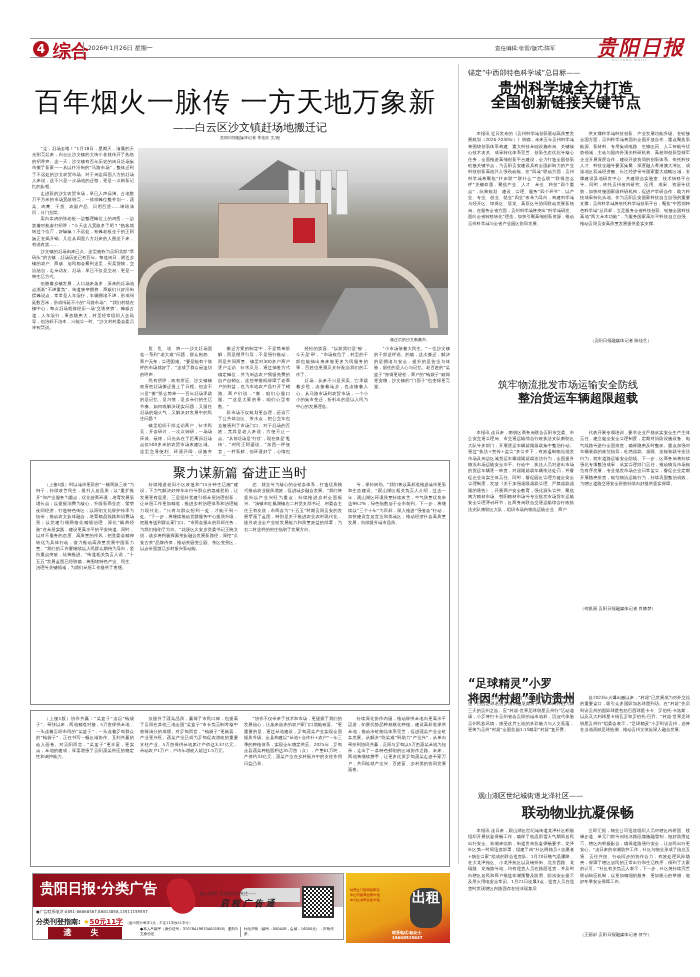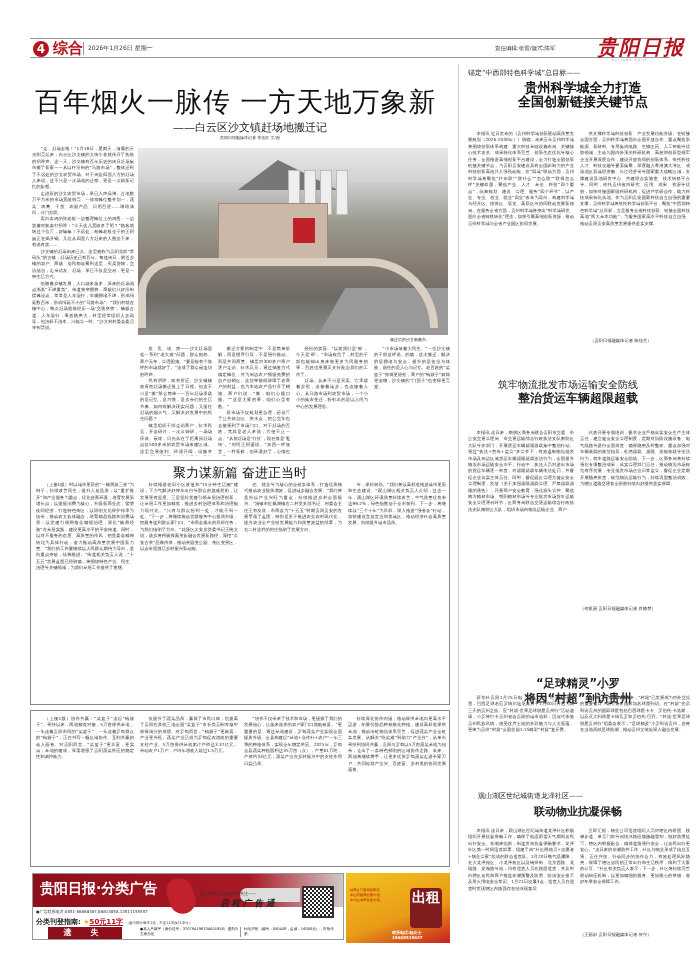--- a/index.html
+++ b/index.html
@@ -1,20 +1,20 @@
 <!DOCTYPE html>
 <html><head>
 <meta charset="utf-8">
 <style>
 *{box-sizing:border-box;margin:0;padding:0}
 body{width:700px;height:977px;background:#fff;font-family:"DejaVu Sans",sans-serif;color:#222;position:relative;overflow:hidden}
 .abs{position:absolute}
 .masthead{left:30px;top:38px;width:640px;height:20px;border-top:1px solid #999;border-bottom:1px solid #999}
 .pnum{left:33px;top:41px;width:16px;height:16px;border-radius:50%;background:#b3121e;color:#fff;font-weight:bold;font-size:12px;text-align:center;line-height:16px}
-.section{left:53px;top:39px;font-size:15px;font-weight:bold;color:#b3121e}
+.section{left:53px;top:39px;font-size:18px;font-weight:bold;color:#b3121e}
 .sep{left:83px;top:42px;width:1px;height:13px;background:#999}
 .date{left:88px;top:44px;font-size:6px;color:#333}
 .editor{left:495px;top:45px;font-size:5.5px;color:#333}
 .logo{left:597px;top:34px;font-family:"DejaVu Serif",serif;font-size:20px;color:#b3121e;font-style:italic;letter-spacing:2px;font-weight:bold}
 .logo-sub{left:612px;top:58px;font-size:3px;color:#999;letter-spacing:1px}
 .main-h{left:35px;top:84px;width:420px;font-size:27px;font-weight:400;letter-spacing:1px;color:#111;text-align:left}
 .main-sub{left:100px;top:120px;width:300px;font-family:"DejaVu Serif",serif;font-size:11px;text-align:center}
 .byline{left:150px;top:135px;width:200px;font-size:4px;text-align:center;color:#444}
 .col{font-size:4.3px;line-height:6.4px;color:#333;text-align:justify;overflow:hidden}
 .col p{text-indent:2em}
@@ -25,43 +25,43 @@
 .photo .mall{position:absolute;left:80px;top:55px;width:110px;height:60px;background:#cbb8a8;border:1px solid #a0887a}
 .photo .sign{position:absolute;left:155px;top:70px;width:22px;height:25px;background:#c0202a}
 .photo .bridge{position:absolute;left:0;top:110px;width:300px;height:70px;border:8px solid #d9cfc3;border-bottom:none;border-radius:60px 120px 0 0}
 .photo .road{position:absolute;left:190px;top:140px;width:130px;height:60px;background:#999;transform:skewX(-30deg)}
 .caption{left:390px;top:337px;font-size:4px;color:#333}
 .box{left:30px;top:460px;width:420px;height:245px;border:1px solid #888}
 .box-title{left:30px;top:464px;width:420px;text-align:center;font-size:13px;font-weight:normal;color:#111}
 .box2{left:30px;top:710px;width:420px;height:157px;border:1px solid #888}
 .vline{width:1px;background:#ccc}
 .r-kicker{left:468px;top:68px;font-family:"DejaVu Serif",serif;font-size:7px}
-.r-title{left:468px;top:81px;width:230px;text-align:center;font-size:13px;font-weight:bold;line-height:14px;color:#111}
+.r-title{left:451px;top:81px;width:230px;text-align:center;font-size:15px;font-weight:bold;line-height:14px;color:#111}
 .r2-kicker{left:468px;top:378px;width:200px;text-align:center;font-family:"DejaVu Serif",serif;font-size:10px}
 .r2-title{left:468px;top:391px;width:220px;text-align:center;font-size:12px;font-weight:bold;line-height:15px}
-.r3-title{left:468px;top:676px;width:220px;text-align:center;font-size:11.5px;font-weight:bold;line-height:15px}
+.r3-title{left:468px;top:676px;width:220px;font-size:11.5px;font-weight:bold;line-height:15px}
 .r4-kicker{left:478px;top:791px;font-family:"DejaVu Serif",serif;font-size:7px}
-.r4-title{left:468px;top:804px;width:220px;text-align:center;font-size:11px;font-weight:bold}
+.r4-title{left:468px;top:804px;width:220px;text-align:center;font-size:14px;font-weight:bold}
 .ad{left:32px;top:873px;width:312px;height:67px;border:1px solid #999}
 .ad-head{left:33px;top:874px;width:310px;height:33px;background:linear-gradient(90deg,#8e0f1b,#a91a26 70%,#d0c8c8)}
 .ad-logo{left:40px;top:880px;font-size:14px;color:#fff;font-weight:bold}
 .ad-phone{left:36px;top:909px;font-size:4px;color:#333}
 .ad-guide{left:36px;top:917px;font-size:7px;font-weight:bold;color:#222}
 .ad-price{color:#b3121e;text-decoration:underline}
 .ad-guide-note{font-size:3.5px;font-weight:normal;color:#333}
 .ad-qc-box{left:240px;top:888px;width:60px;height:14px;background:#ddd;border-radius:7px 0 0 7px}
 .ad-qc1{left:200px;top:891px;font-size:4px;color:#333}
 .ad-qc2{left:220px;top:898px;font-size:8.5px;font-weight:bold;font-style:italic;color:#222;letter-spacing:3px}
 .ad-qr{left:302px;top:886px;width:32px;height:32px;background:repeating-conic-gradient(#222 0 25%,#fff 0 50%) 0 0/4px 4px;border:2px solid #333}
 .ad-handset{left:168px;top:878px;width:26px;height:36px;border-radius:13px;background:#c2202c;transform:rotate(-20deg)}
 .ad-lost{left:48px;top:927px;width:74px;height:12px;background:#8e0f1b;color:#fff;font-size:8px;font-weight:bold;text-align:center;line-height:12px;letter-spacing:8px}
 .ad-lost-txt1{left:140px;top:927px;width:100px;font-size:3.6px;color:#222;line-height:5px}
 .ad-lost-txt2{left:240px;top:927px;width:100px;font-size:3.6px;color:#222;line-height:5px;border-left:1px solid #999;padding-left:3px}
 .rent{left:346px;top:873px;width:104px;height:70px;background:linear-gradient(160deg,#f3c21f,#e89b17 60%,#c8201f)}
-.rent-tag{left:410px;top:888px;width:32px;height:40px;background:#7f1d1d;border-radius:4px;color:#fff;font-size:14px;font-weight:bold;text-align:center;line-height:18px}
+.rent-tag{left:410px;top:888px;width:32px;height:40px;background:#404040;border-radius:12px;color:#fff;font-size:14px;font-weight:bold;text-align:center;line-height:18px}
 .rent-txt{left:350px;top:888px;width:58px;font-size:3.3px;color:#a00;line-height:5px}
 .rent-contact{left:392px;top:930px;font-size:4px;color:#fff;font-weight:bold}
 </style>
 </head>
 <body>
 
 <div class="abs masthead"></div>
 <div class="abs pnum">4</div>
 <div class="abs section">综合</div>
 <div class="abs sep"></div>

